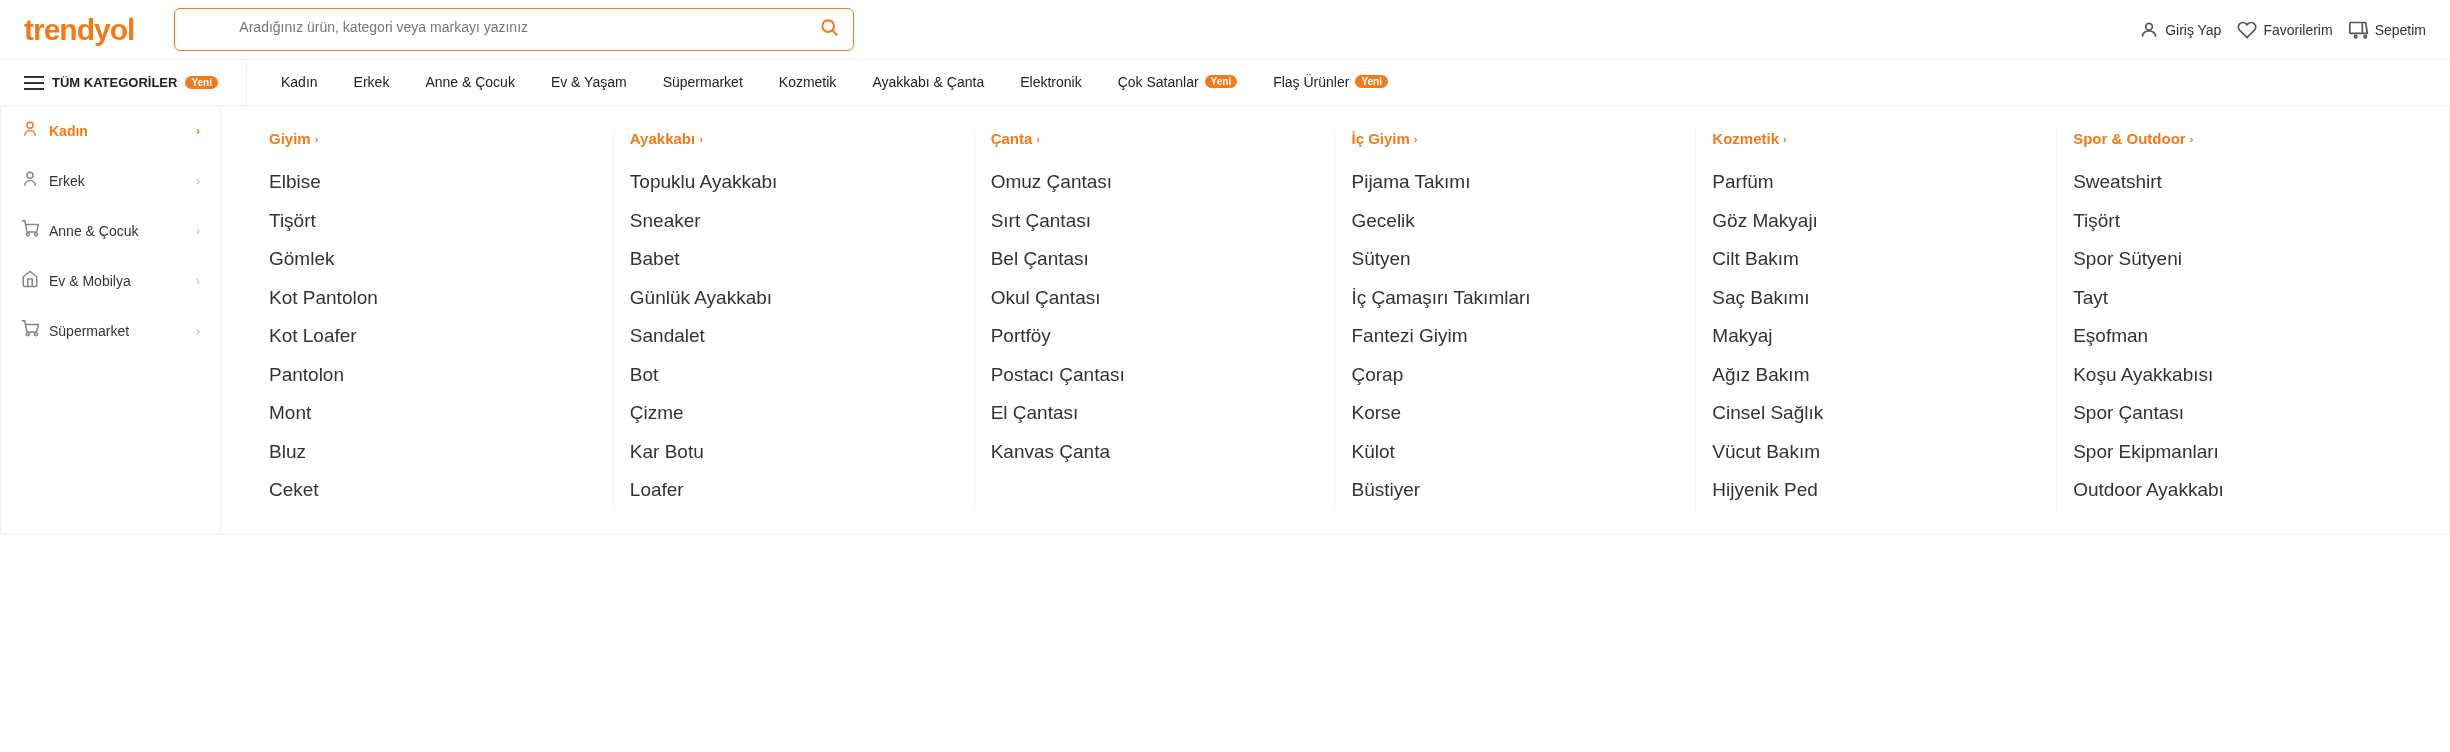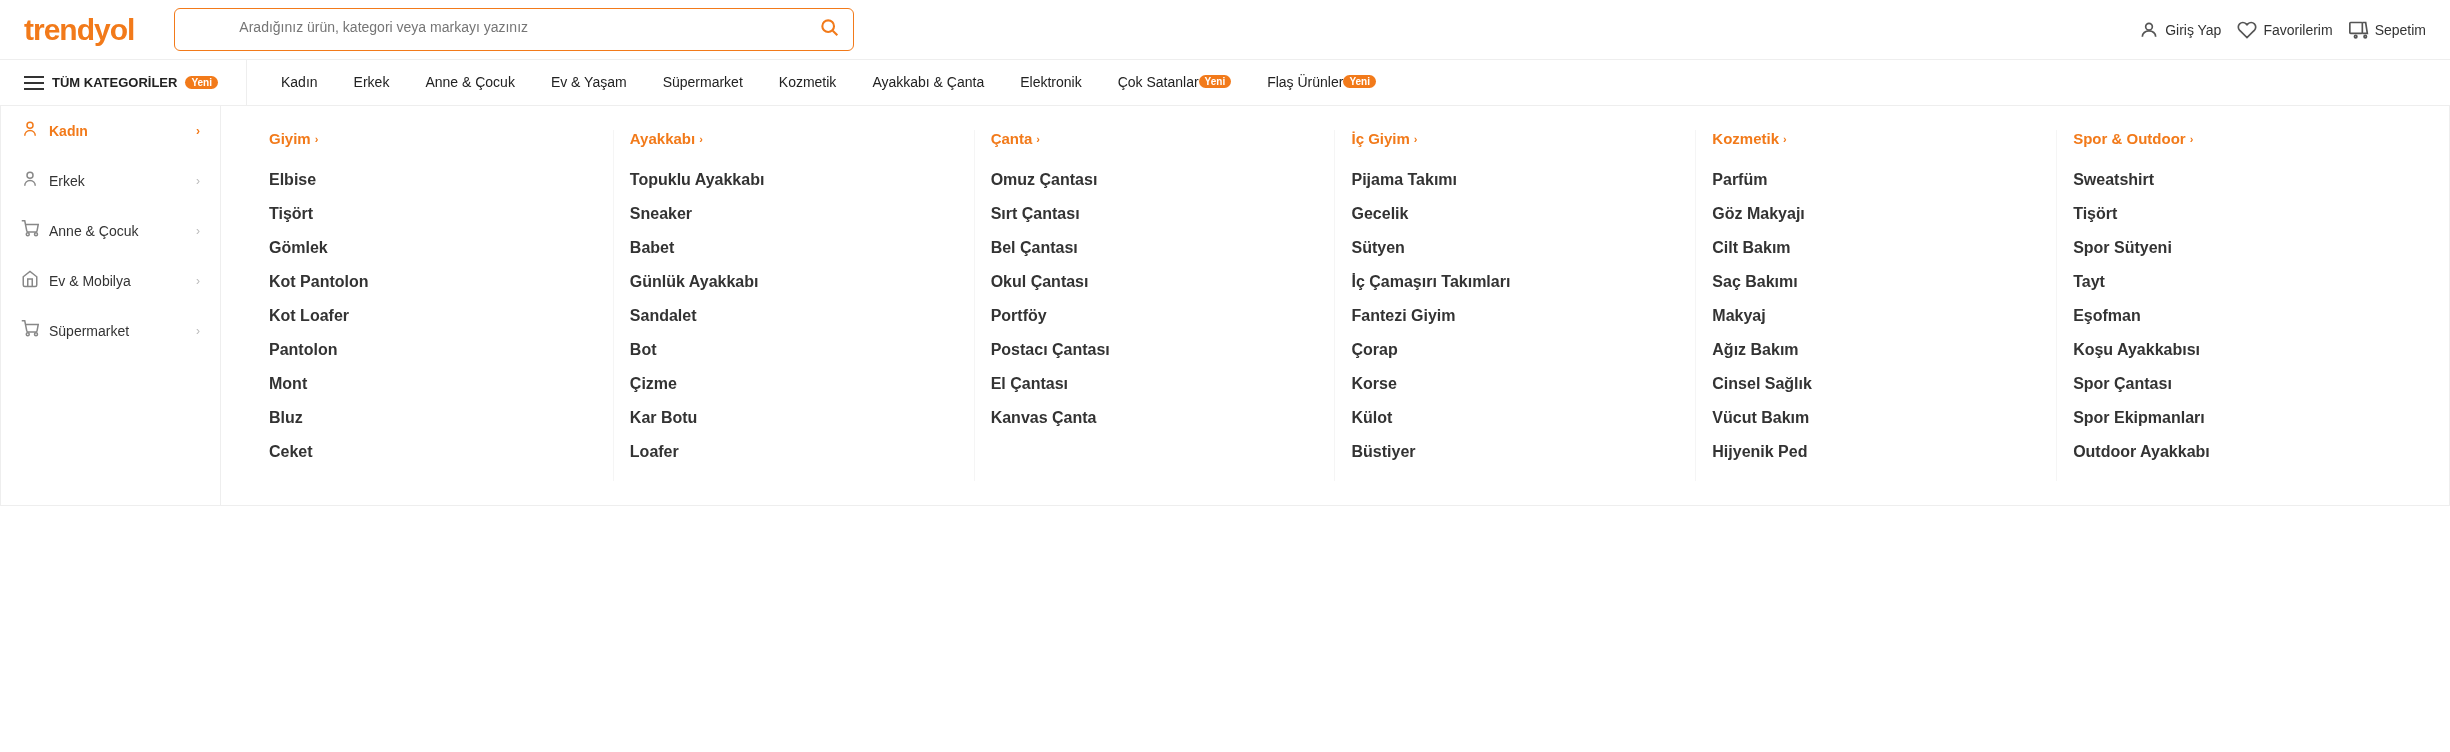--- a/index.html
+++ b/index.html
@@ -109,20 +109,21 @@
       align-items: center;
       cursor: pointer;
       font-size: 14px;
       color: #222;
       white-space: nowrap;
       border-bottom: 2px solid transparent;
     }
     .nav-item-with-badge {
       display: flex;
       align-items: center;
+      gap: 6px;
     }
 
     
     .mega-menu {
       display: flex;
       border: 1px solid #eee;
       border-top: none;
       background: #fff;
       min-height: 400px;
     }
@@ -173,24 +174,23 @@
       display: flex;
       align-items: center;
       gap: 4px;
       cursor: pointer;
     }
     .menu-col-header .chevron { font-size: 11px; }
     .menu-col-item {
       display: block;
       padding: 5px 0;
       color: #333;
-      font-size: 16px;
+      font-size: 19px;
       cursor: pointer;
       line-height: 1.5;
-      font-weight: bold;
     }
 
     
     .hamburger {
       display: flex;
       flex-direction: column;
       gap: 4px;
       cursor: pointer;
     }
     .hamburger span {

